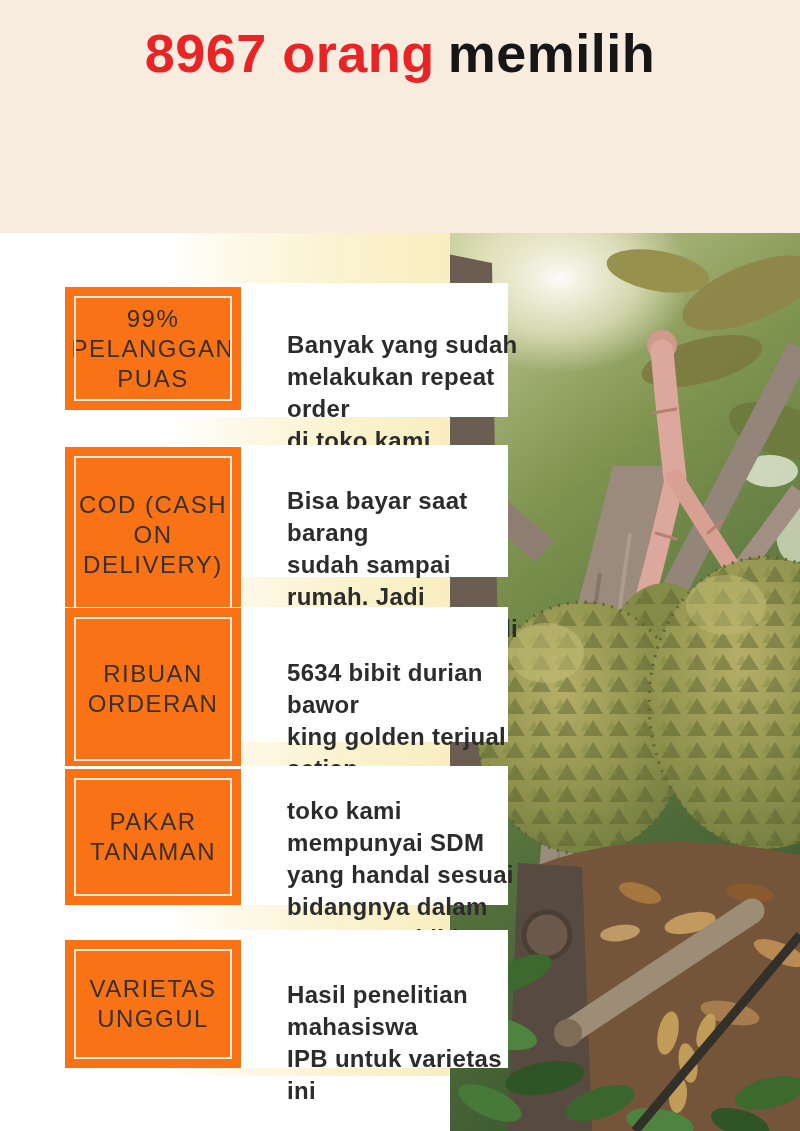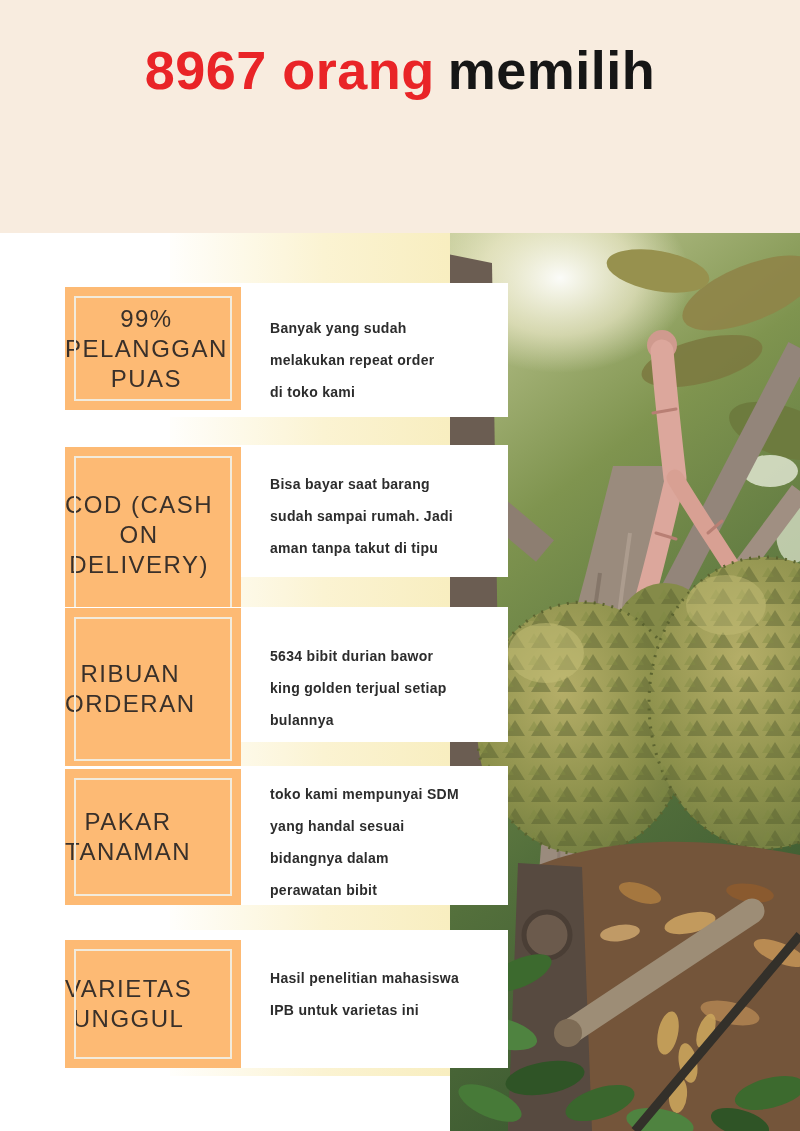--- a/index.html
+++ b/index.html
@@ -4,60 +4,60 @@
 <style>
   html,body{margin:0;padding:0;background:#e9e9e9;}
   .canvas{
     position:relative;width:800px;height:1131px;margin:0 auto;
     background:#ffffff;overflow:hidden;
     font-family:"Liberation Sans","DejaVu Sans",sans-serif;
   }
   
   .header{position:absolute;left:0;top:0;width:800px;height:233px;background:#f8ecdf;}
   .headline{
-    margin:0;padding-top:37px;text-align:center;
+    margin:0;padding-top:20px;text-align:center;
     font-size:54px;line-height:66px;font-weight:700;
     letter-spacing:.5px;color:#161616;
   }
   .headline .hl{color:#e92427;}
   .headline .rest{margin-left:13px;}
   .headline .line2{display:block;}
   
   .band{
     position:absolute;left:170px;top:233px;width:280px;height:843px;
     background:linear-gradient(90deg,rgba(255,252,240,.25) 0%,#fbf3d2 55%,#f8eec0 100%);
   }
   
   .photo{position:absolute;left:450px;top:233px;width:350px;height:898px;}
   .photo svg{display:block;width:350px;height:898px;}
   
   .card{position:absolute;left:0;width:508px;background:#ffffff;}
   .c1{top:283px;height:134px}.c2{top:445px;height:132px}
   .c3{top:607px;height:135px}.c4{top:766px;height:139px}
   .c5{top:930px;height:138px}
   .lbox{
-    position:absolute;left:65px;width:176px;background:#fdba74;
-    display:flex;align-items:center;justify-content:flex-start;
+    position:absolute;left:65px;width:176px;background:#f97316;
+    display:flex;align-items:center;justify-content:center;
   }
   .lbox::before{
     content:"";position:absolute;left:9px;right:9px;top:9px;bottom:9px;
     border:2px solid #f2ebdc;pointer-events:none;
   }
   .b1{top:287px;height:123px}.b2{top:447px;height:175px}
   .b3{top:608px;height:162px}.b4{top:769px;height:136px}
   .b5{top:940px;height:128px}
   .lbox .label{
     white-space:pre-line;text-align:center;
     font-size:24px;line-height:30px;letter-spacing:1.5px;
     color:#39302a;font-weight:400;
   }
   .desc{
-    position:absolute;left:270px;width:250px;margin:0;
+    position:absolute;left:270px;width:250px;margin:17px;
     white-space:pre-line;font-weight:700;
-    font-size:14px;line-height:32px;letter-spacing:.3px;color:#2c2c2c;
+    font-size:24px;line-height:32px;letter-spacing:.3px;color:#2c2c2c;
   }
   .d1{top:312px}.d2{top:468px}.d3{top:640px}.d4{top:778px}.d5{top:962px}
 </style>
 </head>
 <body>
 
 <div class="canvas">
 
   <header class="header">
     <h1 class="headline">

